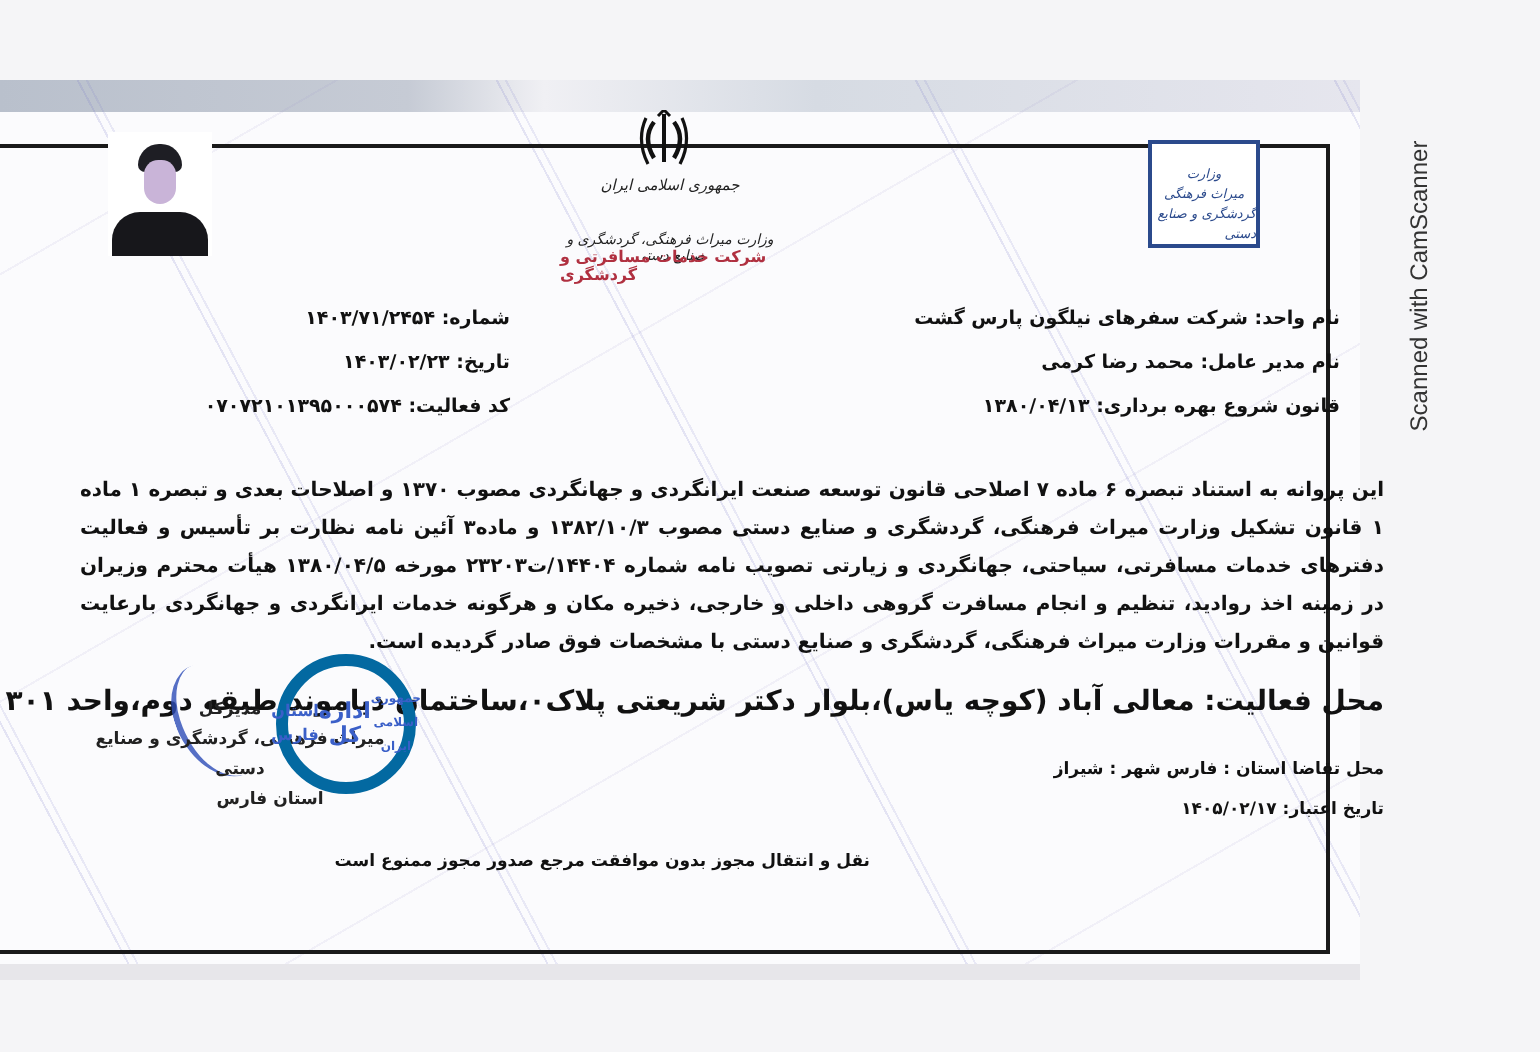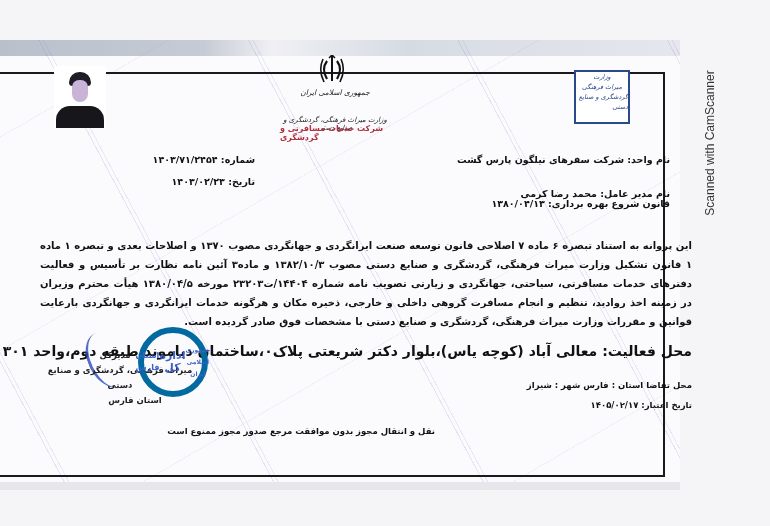--- a/index.html
+++ b/index.html
@@ -38,21 +38,21 @@
     .t { position: absolute; color: #111; font-weight: bold; font-size: 9.5px; white-space: nowrap; }
     .emblem {
       position: absolute; left: 318px; top: 55px; width: 28px; height: 30px;
     }
     .hdr1 { position: absolute; left: 290px; top: 88px; width: 90px; text-align: center; font-size: 7.5px; color: #222; font-style: italic; }
     .hdr2 { position: absolute; left: 280px; top: 116px; width: 110px; text-align: center; font-size: 7px; color: #222; font-style: italic; }
     .hdr3 { position: absolute; left: 280px; top: 124px; width: 130px; text-align: left; font-size: 8px; color: #b03040; font-weight: bold; }
     .logo-box {
       position: absolute; left: 574px; top: 70px; width: 56px; height: 54px;
       border: 2px solid #2b4a8c; background: #fff; box-sizing: border-box;
-      display: flex; flex-direction: column; align-items: center; justify-content: flex-start;
+      display: flex; flex-direction: column; align-items: center; justify-content: flex-end;
       font-size: 6.5px; color: #2b4a8c; font-style: italic; line-height: 10px; direction: rtl;
     }
     .photo {
       position: absolute; left: 54px; top: 66px; width: 52px; height: 62px;
       background: #fff; overflow: hidden;
     }
     .photo .hair { position: absolute; left: 15px; top: 6px; width: 22px; height: 14px; background: #1e1e24; border-radius: 12px 12px 4px 4px; }
     .photo .face { position: absolute; left: 18px; top: 14px; width: 16px; height: 22px; background: #c9b4d8; border-radius: 8px 8px 9px 9px; }
     .photo .body { position: absolute; left: 2px; top: 40px; width: 48px; height: 22px; background: #17171b; border-radius: 14px 14px 0 0; }
     .para {
@@ -114,36 +114,40 @@
   <div class="photo">
     <div class="body"></div>
       <div class="hair"></div>
       <div class="face"></div>
   </div>
 
   <div class="t" style="right:100px; top:154px;">
     <span>نام واحد:</span>
     <span>شرکت سفرهای نیلگون پارس گشت</span>
   </div>
-  <div class="t" style="right:100px; top:188px;text-align:center;">
+  <div class="t" style="right:100px; top:176px;text-align:center;">
     <span>نام مدیر عامل:</span>
     <span>محمد رضا کرمی</span>
   </div>
   <div class="t" style="right:100px; top:198px;">
     <span>قانون شروع بهره برداری:</span>
     <span>۱۳۸۰/۰۴/۱۳</span>
   </div>
 
   <div class="t" style="right:515px; top:154px;">
     <span>شماره:</span>
     <span>۱۴۰۳/۷۱/۲۴۵۴</span>
   </div>
   <div class="t" style="right:515px; top:176px;">
     <span>تاریخ:</span>
     <span>۱۴۰۳/۰۲/۲۳</span>
+  </div>
+  <div class="t" style="right:515px; top:198px;">
+    <span>کد فعالیت:</span>
+    <span>۰۷۰۷۲۱۰۱۳۹۵۰۰۰۵۷۴</span>
   </div>
 
   <div class="para" style="right:78px; left:auto;">این پروانه به استناد تبصره ۶ ماده ۷ اصلاحی قانون توسعه صنعت ایرانگردی و جهانگردی مصوب ۱۳۷۰ و اصلاحات بعدی و تبصره ۱ ماده ۱ قانون تشکیل وزارت میراث فرهنگی، گردشگری و صنایع دستی مصوب ۱۳۸۲/۱۰/۳ و ماده۳ آئین نامه نظارت بر تأسیس و فعالیت دفترهای خدمات مسافرتی، سیاحتی، جهانگردی و زیارتی تصویب نامه شماره ۱۴۴۰۴/ت۲۳۲۰۳ مورخه ۱۳۸۰/۰۴/۵ هیأت محترم وزیران در زمینه اخذ روادید، تنظیم و انجام مسافرت گروهی داخلی و خارجی، ذخیره مکان و هرگونه خدمات ایرانگردی و جهانگردی بارعایت قوانین و مقررات وزارت میراث فرهنگی، گردشگری و صنایع دستی با مشخصات فوق صادر گردیده است.</div>
 
   <div class="t" style="right:78px; top:343px; font-size:14px;">
     <span>محل فعالیت:</span>
     <span>معالی آباد (کوچه یاس)،بلوار دکتر شریعتی پلاک۰،ساختمان دیاموند،طبقه دوم،واحد ۳۰۱</span>
   </div>
 
   <div class="t" style="right:78px; top:380px; font-size:8.5px;margin-left:44px;">

